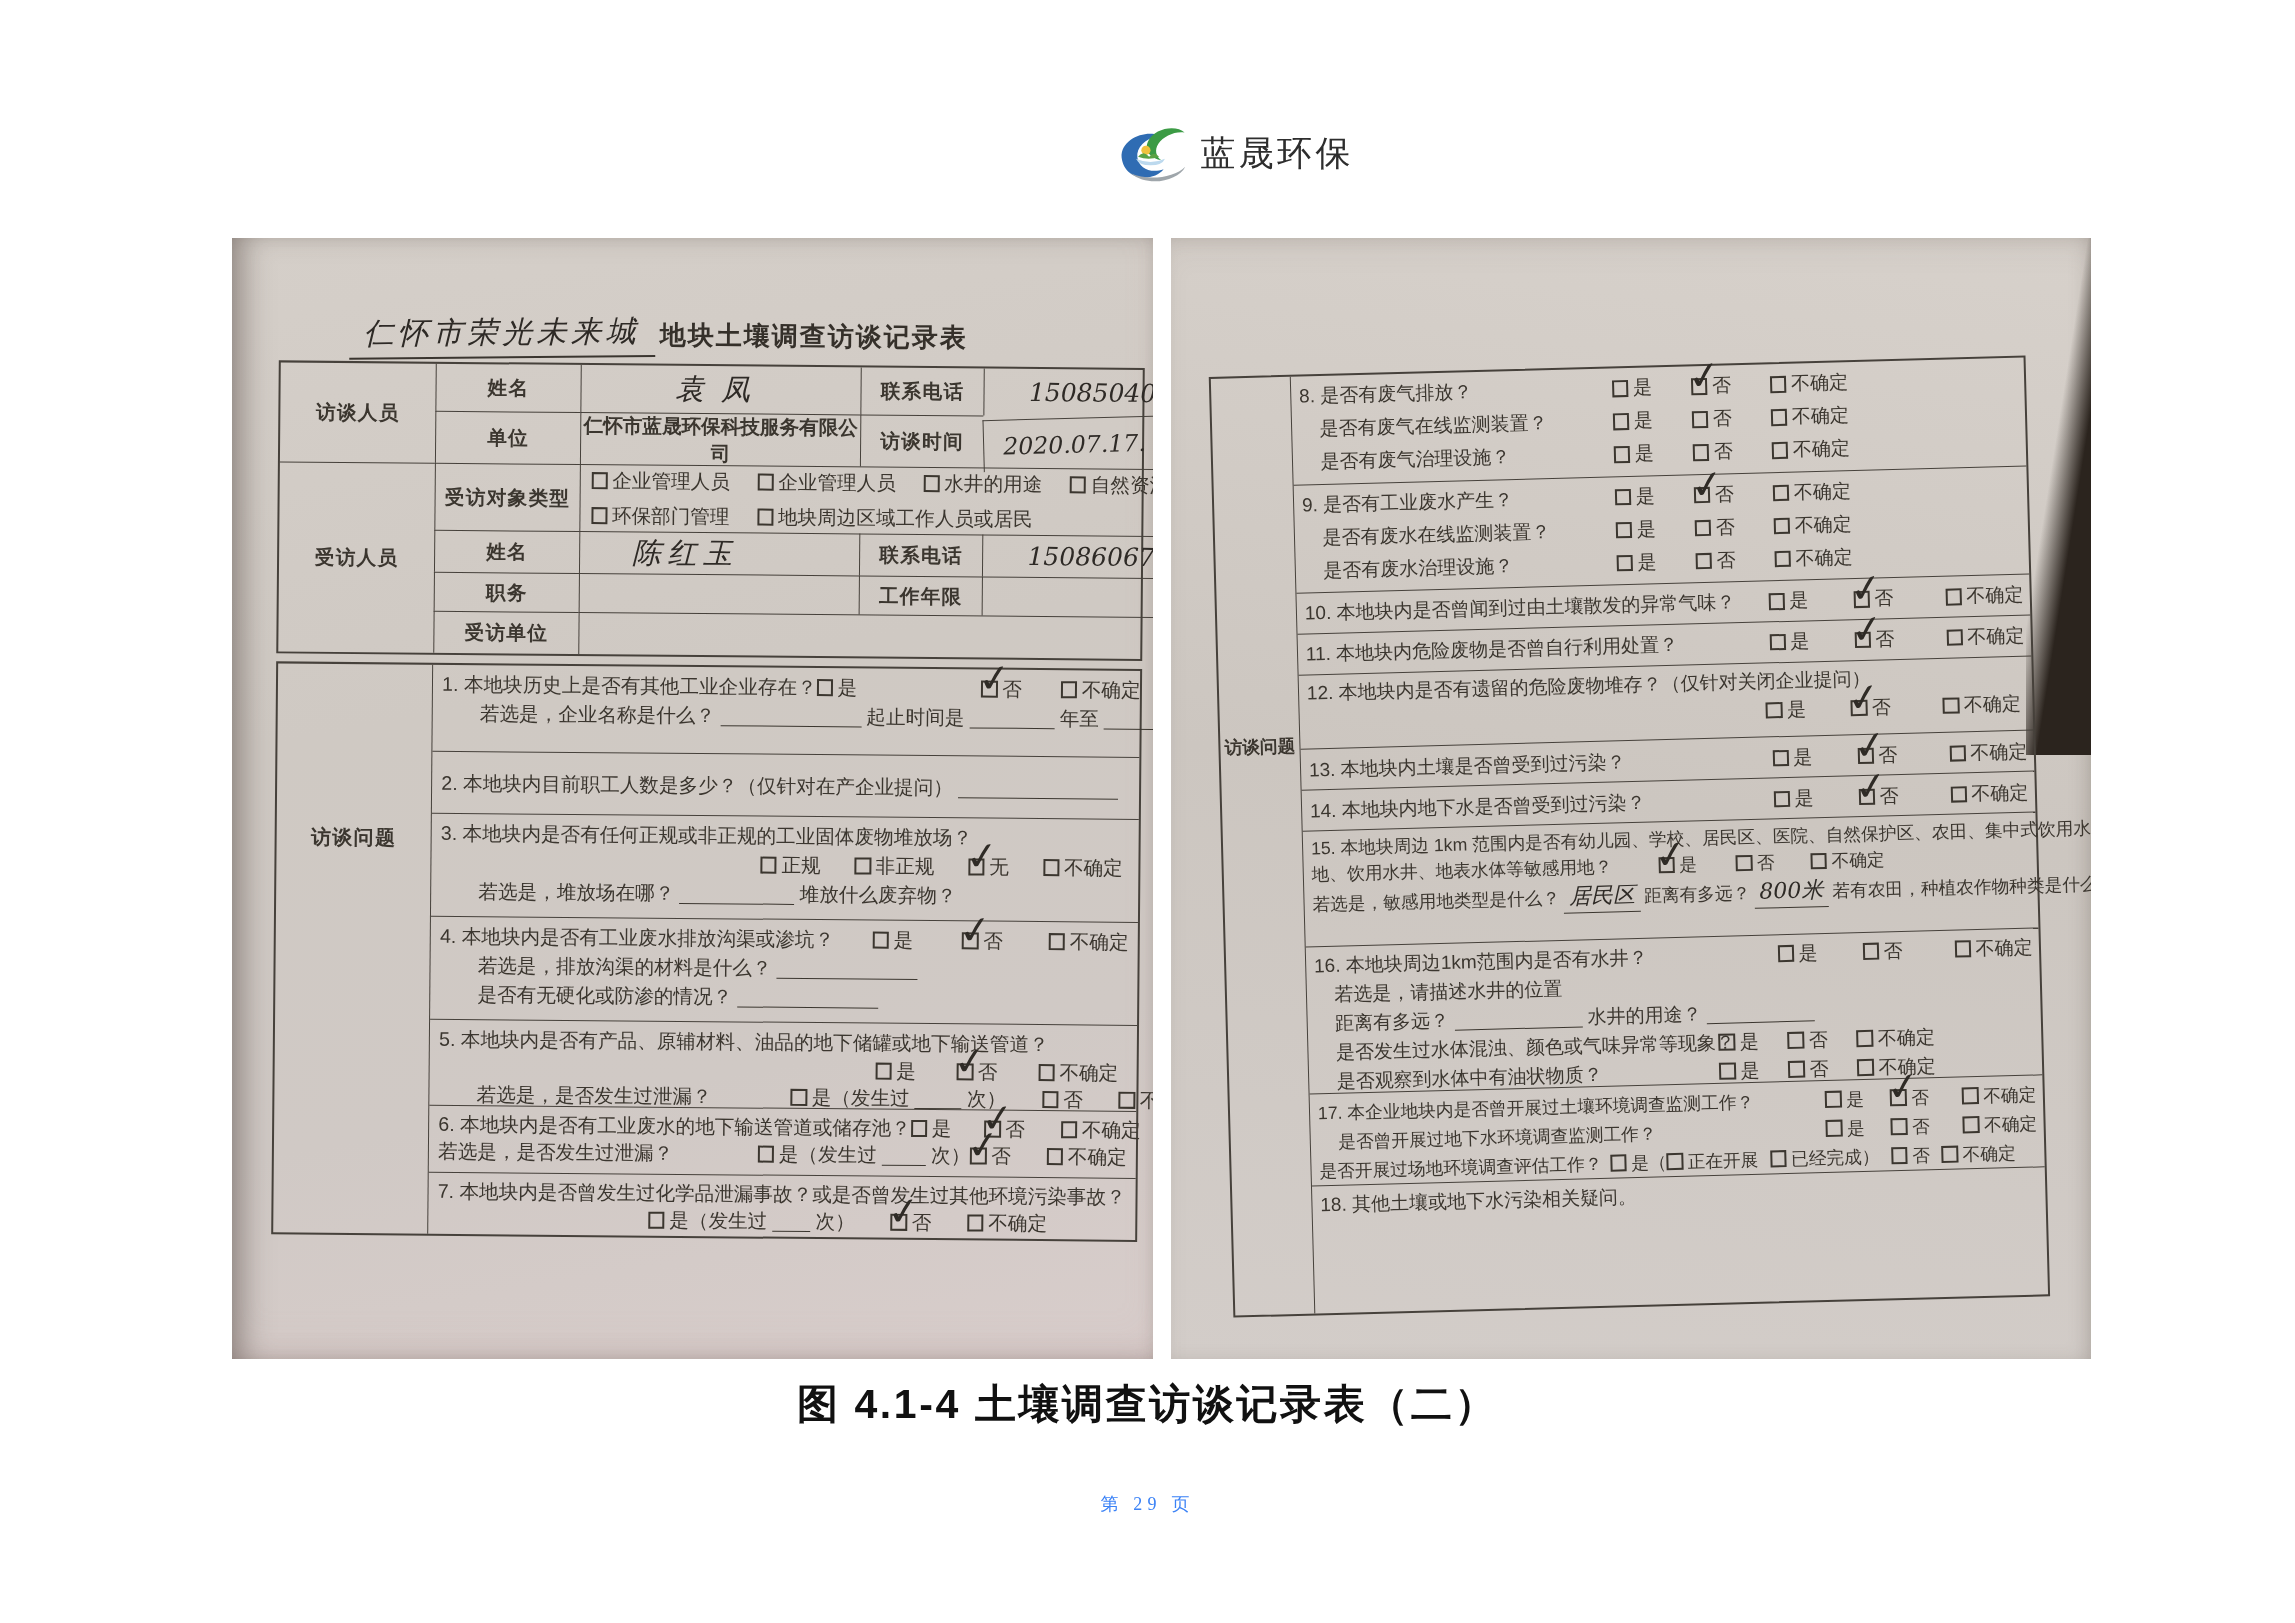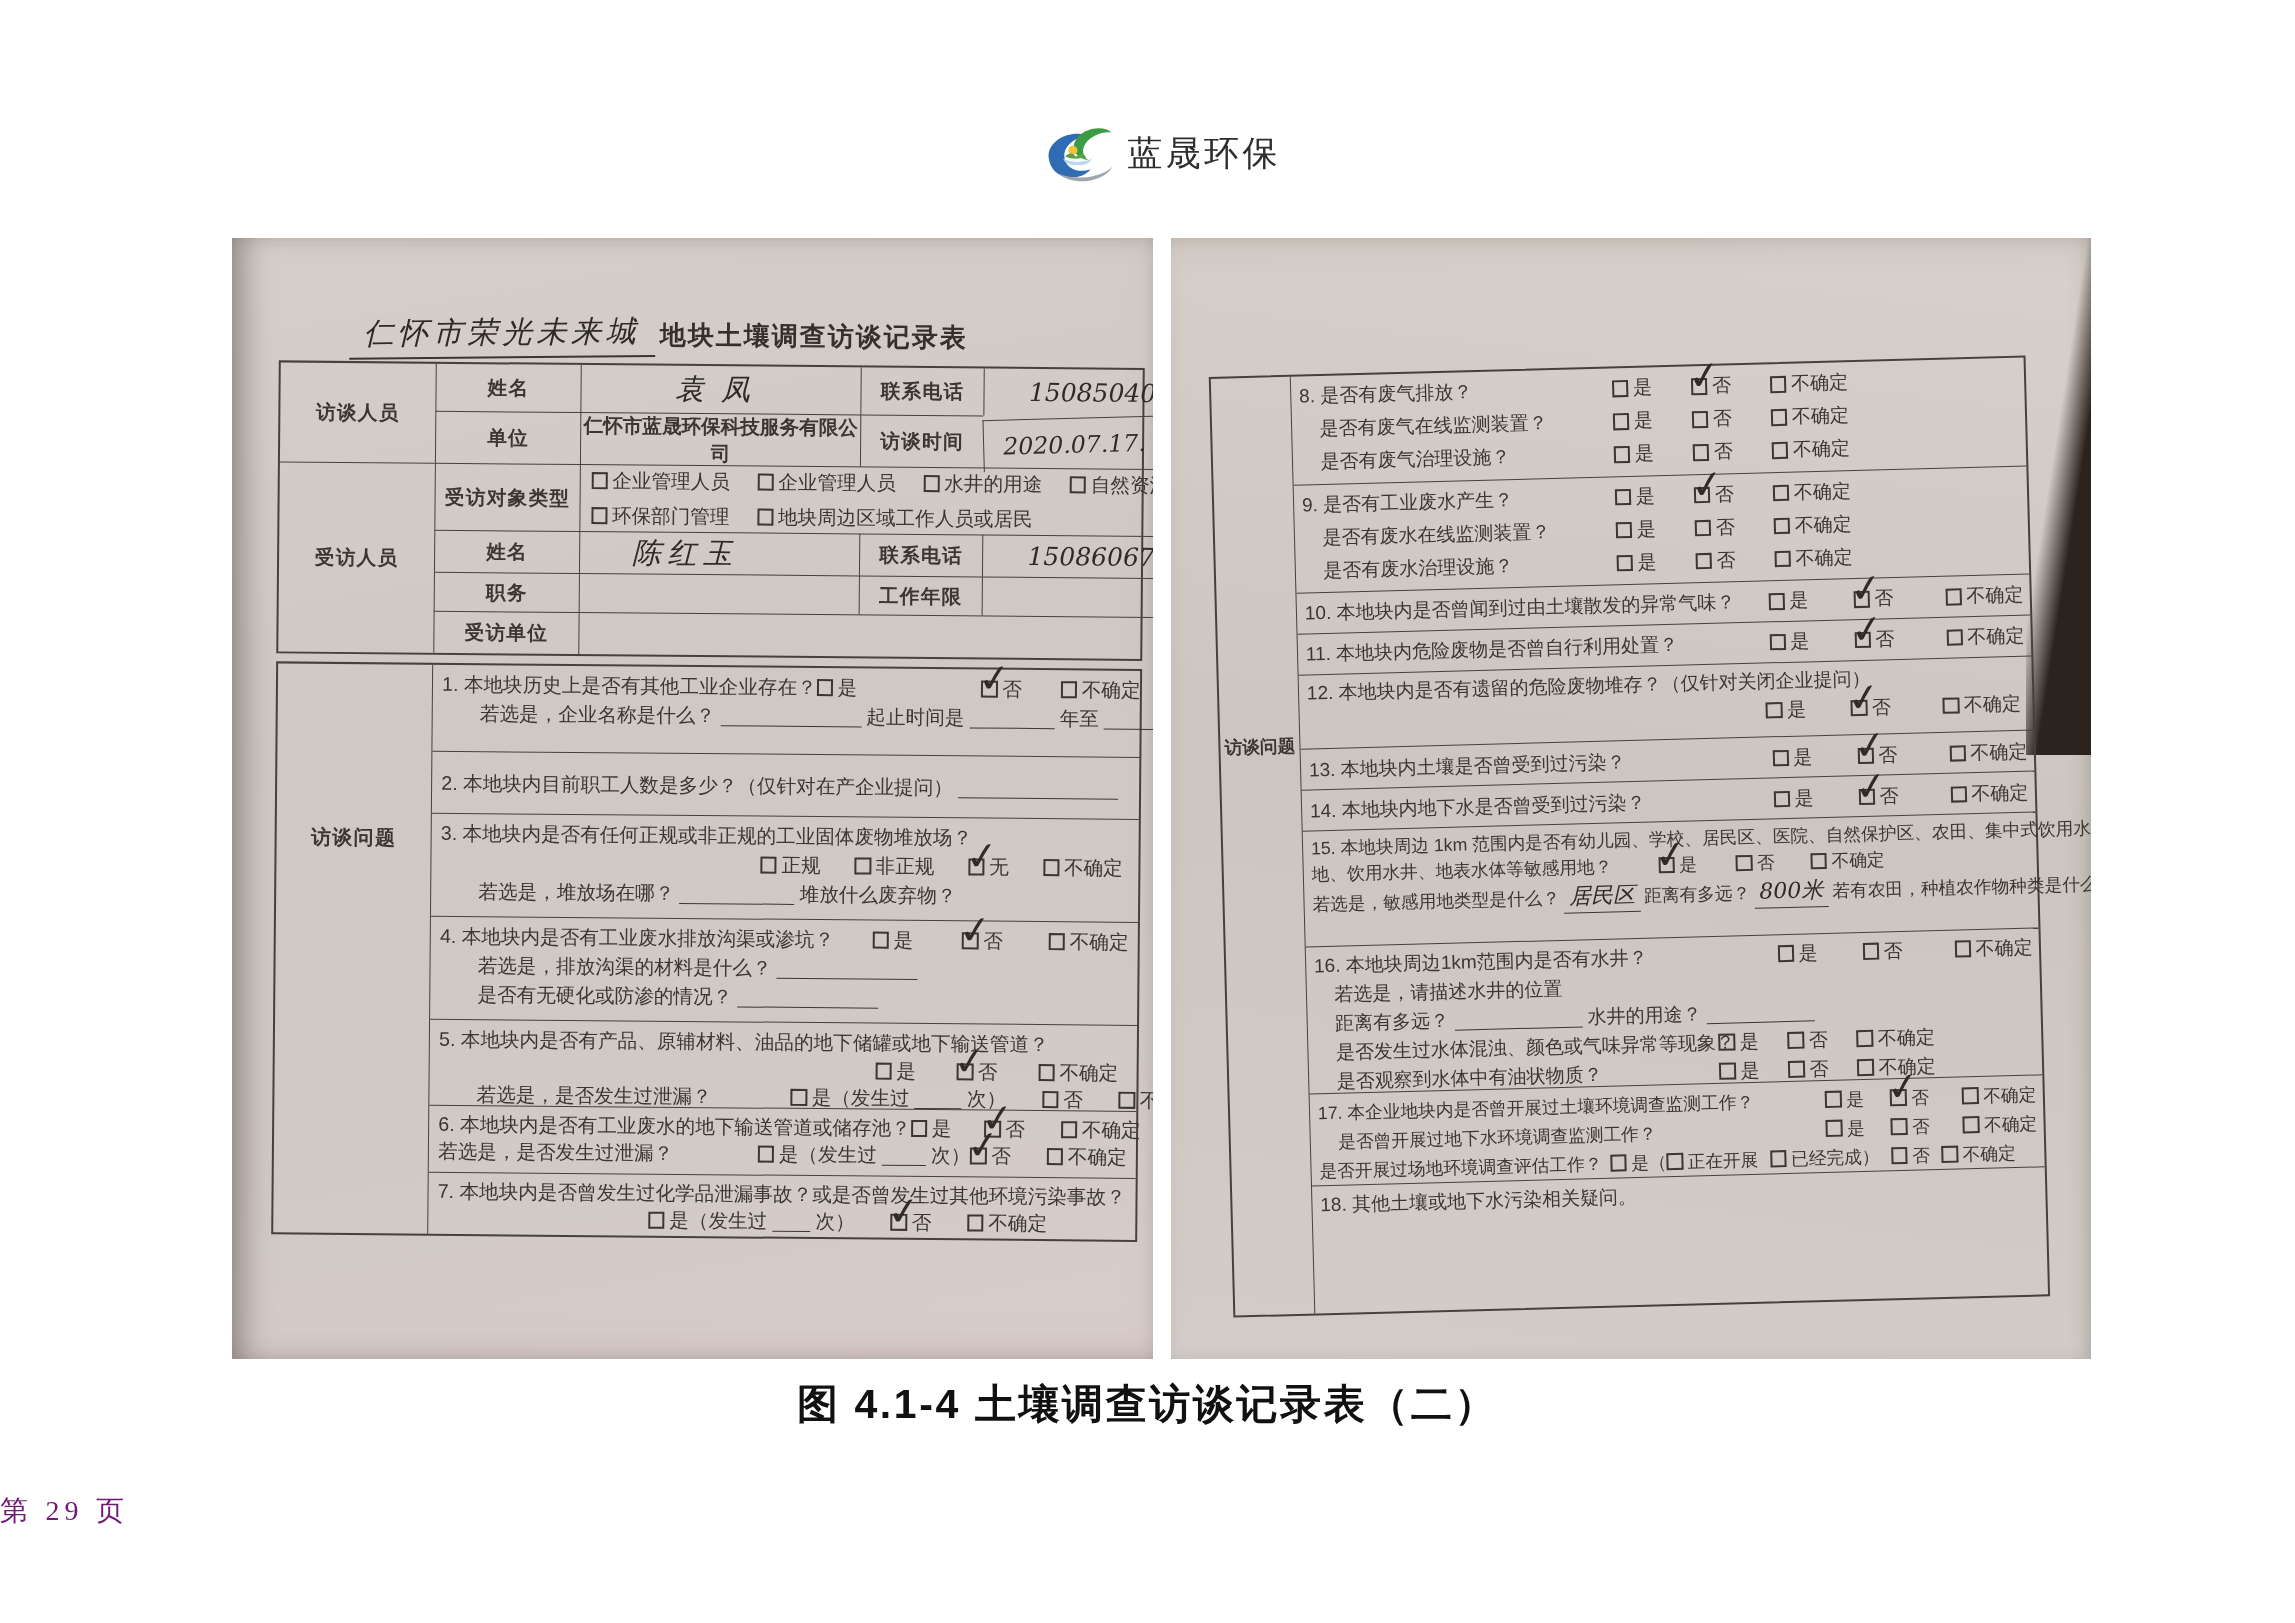--- a/index.html
+++ b/index.html
@@ -1,20 +1,20 @@
 <!DOCTYPE html>
 <html style="font-size:10.5px"><head>
 <meta charset="utf-8">
 <style>
   html,body{margin:0;padding:0;}
   body{width:2295px;height:1623px;background:#ffffff;position:relative;
        font-family:"Liberation Sans",sans-serif;color:#3b362f;overflow:hidden;}
 
   
-  .logo-wrap{position:absolute;left:1038px;top:122px;display:flex;align-items:center;}
+  .logo-wrap{position:absolute;left:1111px;top:122px;display:flex;align-items:center;}
   .logo-icon{width:79px;height:63px;}
   .logo-text{font-size:35px;color:#2e2e2e;letter-spacing:3.3px;margin-left:10.5px;font-weight:500;}
 
   
   .photo{position:absolute;overflow:hidden;}
   #photoL{left:232px;top:238px;width:921px;height:1121px;
     background:linear-gradient(170deg,#d5cfc9 0%,#cfc9c3 40%,#d0c9c5 72%,#d8cdcb 100%);
     box-shadow:inset 19.6px 0 33px -13px rgba(70,58,52,.55),
                inset -6.5px 0 15.7px -7.9px rgba(120,110,100,.28),
                inset 0 -19.6px 52px -26px rgba(195,155,155,.30);}
@@ -78,22 +78,22 @@
   .w120{width:79px;flex:none;}
   .w130{width:85px;flex:none;}
   .w140{width:92px;flex:none;}
   .t470{width:313px;flex:none;box-sizing:border-box;}
   .grow{flex:1 1 auto;min-width:0;}
   .mla{margin-left:auto;}
 
   
   .caption{position:absolute;left:0;top:1377px;width:2295px;text-align:center;
     font-size:41px;font-weight:700;letter-spacing:2.6px;color:#111;}
-  .pagenum{position:absolute;left:0;top:1492px;width:2295px;
-    font-family:"Liberation Serif",serif;font-size:28px;letter-spacing:5.2px;color:#701a75;}
+  .pagenum{position:absolute;left:0;top:1492px;width:2295px;text-align:center;
+    font-family:"Liberation Serif",serif;font-size:18px;letter-spacing:5.2px;color:#3b82f6;}
 </style>
 </head>
 <body>
 
 <div class="logo-wrap">
   <svg class="logo-icon" viewBox="0 0 120 96">
     <path d="M16 54 C14 26 52 12 72 20 C52 26 38 38 40 54 C42 70 60 79 80 72 C64 92 20 90 16 54 Z" fill="#2f6cb3"></path>
     <path d="M56 30 C66 8 100 4 112 16 C96 14 80 22 72 33 C66 42 68 52 76 58 C60 55 50 44 56 30 Z" fill="#3c9b45"></path>
     <path d="M30 78 C56 90 96 85 113 68 C102 90 56 100 30 78 Z" fill="#9fa6ab"></path>
     <circle cx="53" cy="43" r="7" fill="#f0c23d"></circle>

